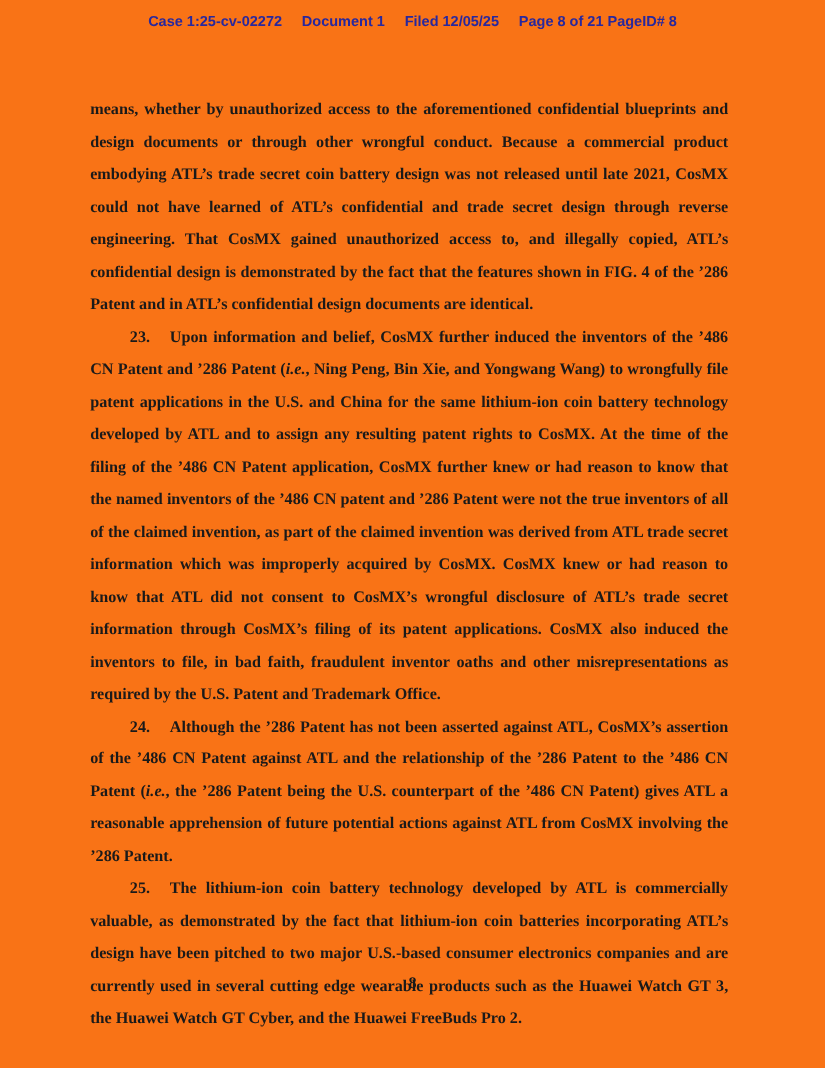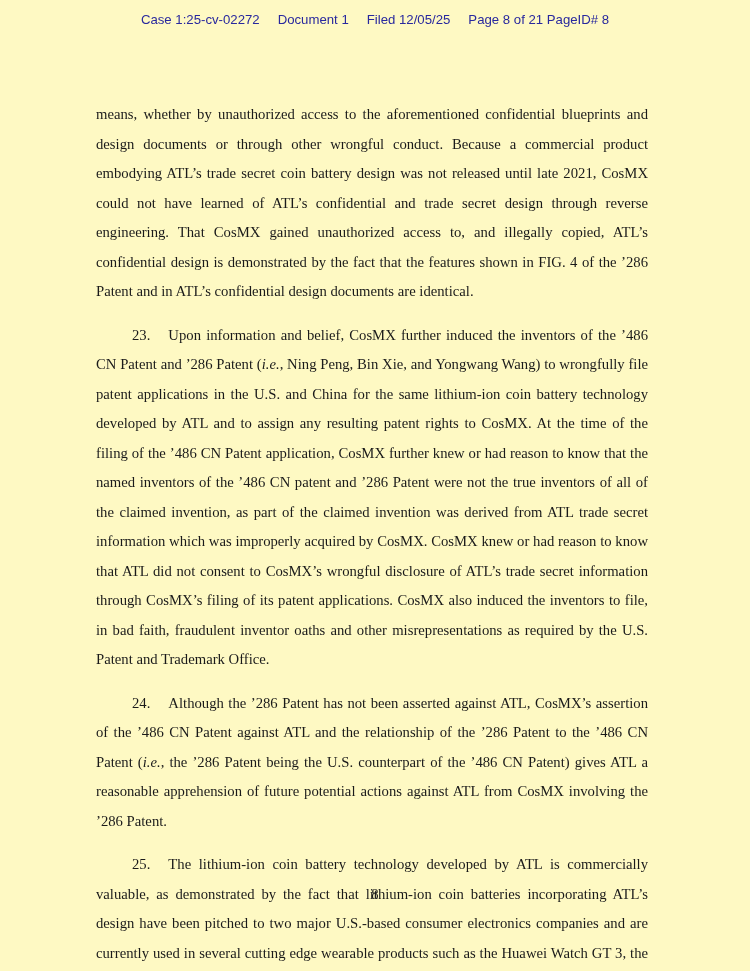--- a/index.html
+++ b/index.html
@@ -4,24 +4,25 @@
 <style>
   html, body {
     margin: 0;
     padding: 0;
     background: #ffffff;
   }
   .page {
     position: relative;
     width: 750px;
     height: 971px;
-    background: #fef9c3;
+    background: #f97316;
     overflow: hidden;
     font-family: "Liberation Serif", serif;
     color: #1a1a1a;
+    font-weight: bold;
   }
   .ecf-header {
     position: absolute;
     top: 12px;
     left: 0;
     width: 100%;
     text-align: center;
     font-family: "Liberation Sans", sans-serif;
     font-size: 13.2px;
     color: #28289e;
@@ -36,21 +37,21 @@
   .doc-body {
     position: absolute;
     top: 86px;
     left: 82px;
     width: 580px;
     font-size: 14.7px;
     line-height: 29.5px;
     text-align: justify;
   }
   .doc-body p {
-    margin: 14px;
+    margin: 0;
     padding: 0;
   }
   .doc-body p.numbered {
     text-indent: 36px;
   }
   .ptab {
     display: inline-block;
     width: 18px;
   }
   .page-footer {

